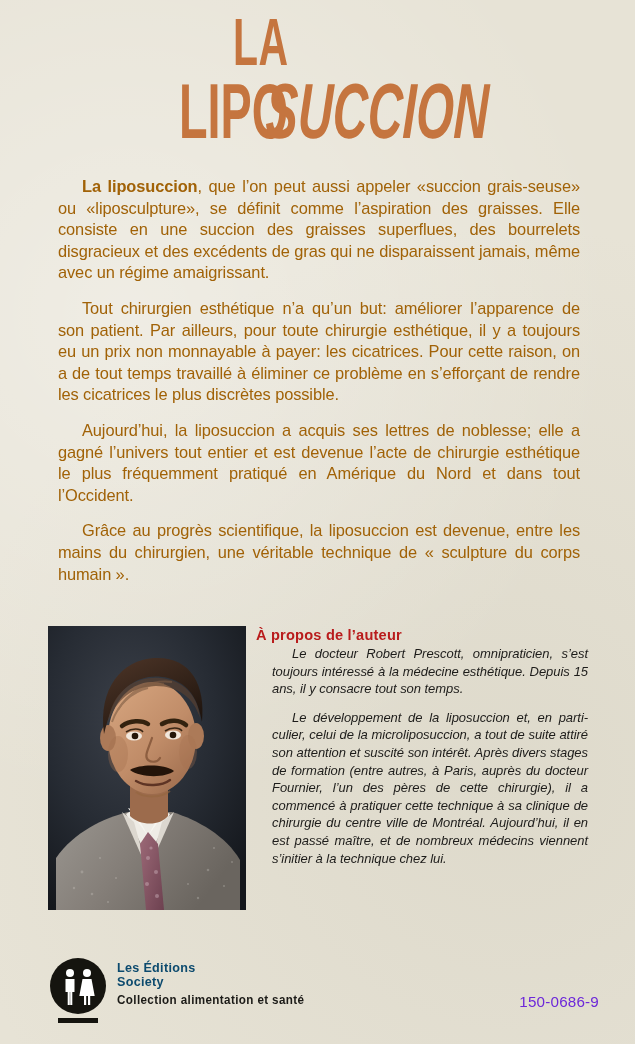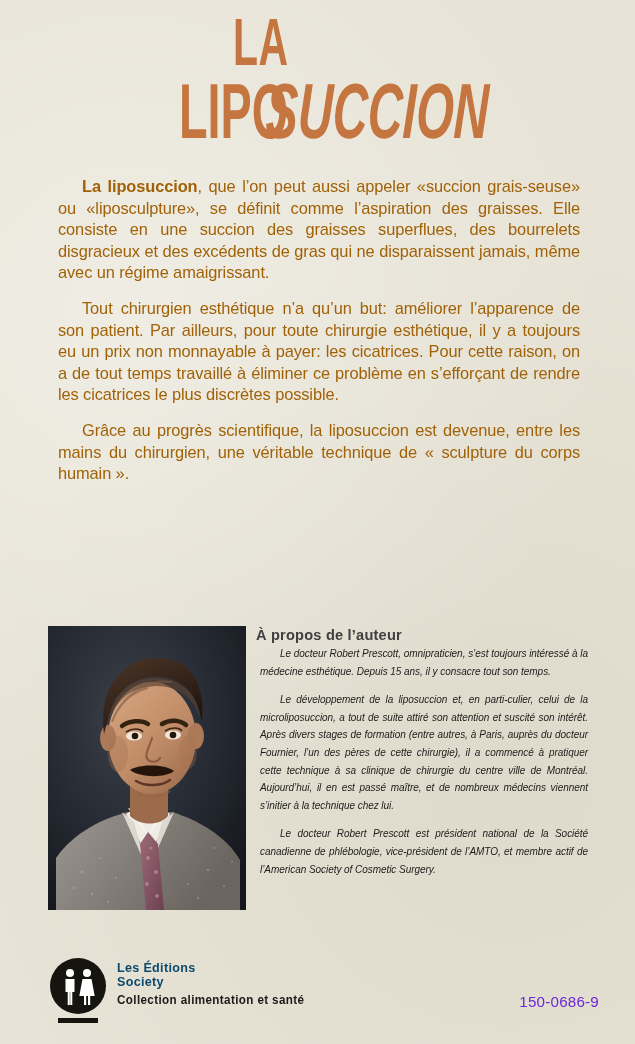--- a/index.html
+++ b/index.html
@@ -130,29 +130,29 @@
     position: absolute;
     left: 208px;
     top: 0;
     width: 332px;
   }
   .author-heading {
     font-family: "Liberation Sans", sans-serif;
     font-weight: 700;
     font-size: 14.6px;
     line-height: 18px;
-    color: #404040;
+    color: #b91c1c;
     margin: 0 0 1px 0;
     letter-spacing: 0.2px;
   }
   .author-text p {
-    margin: 0 0 11px 4px;
+    margin: 0 0 11px 16px;
     font-family: "Liberation Sans", sans-serif;
     font-style: italic;
-    font-size: 10px;
+    font-size: 13px;
     line-height: 17.6px;
     text-align: justify;
     text-indent: 20px;
     color: #1d1c1a;
     letter-spacing: -0.05px;
   }
   .author-text p:last-child { margin-bottom: 0; }
 
   
   .footer {
@@ -224,20 +224,21 @@
   <div class="title-block">
     <div class="title-la">LA</div>
     <div class="title-row2">
       <span class="title-lipo">LIPO</span><span class="title-succion">SUCCION</span>
     </div>
   </div>
 
   <div class="body-copy">
     <p><b>La liposuccion</b><span>, que l’on peut aussi appeler «succion grais-seuse» ou «lipo­sculpture», se définit comme l’aspiration des graisses. Elle consiste en une succion des graisses superflues, des bourrelets disgracieux et des excédents de gras qui ne disparaissent jamais, même avec un régime amaigrissant.</span></p>
     <p>Tout chirurgien esthétique n’a qu’un but: améliorer l’apparence de son patient. Par ailleurs, pour toute chirurgie esthétique, il y a toujours eu un prix non monnayable à payer: les cicatrices. Pour cette raison, on a de tout temps travaillé à éliminer ce problème en s’efforçant de rendre les cicatrices le plus discrètes possible.</p>
+    <p>Aujourd’hui, la liposuccion a acquis ses lettres de noblesse; elle a gagné l’univers tout entier et est devenue l’acte de chirurgie esthétique le plus fréquemment pratiqué en Amérique du Nord et dans tout l’Occident.</p>
     <p>Grâce au progrès scientifique, la liposuccion est devenue, entre les mains du chirurgien, une véritable technique de « sculpture du corps humain ».</p>
   </div>
 
   <div class="author-section">
 
     <div class="author-photo">
       <svg width="198" height="284" viewBox="0 0 198 284">
         <defs>
           <radialGradient id="bgGrad" cx="42%" cy="32%" r="78%">
             <stop offset="0%" stop-color="#3b4049"></stop>
@@ -337,21 +338,20 @@
         <ellipse cx="140" cy="126" rx="9" ry="17" fill="#a4704e" opacity="0.3"></ellipse>
 
         <rect x="0" y="0" width="198" height="284" fill="none"></rect>
       </svg>
     </div>
 
     <div class="author-text">
       <div class="author-heading">À propos de l’auteur</div>
       <p>Le docteur Robert Prescott, omnipraticien, s’est toujours intéressé à la médecine esthétique. Depuis 15 ans, il y consacre tout son temps.</p>
       <p>Le développement de la liposuccion et, en parti-culier, celui de la microliposuccion, a tout de suite attiré son attention et suscité son intérêt. Après divers stages de formation (entre autres, à Paris, auprès du docteur Fournier, l’un des pères de cette chirurgie), il a commencé à pratiquer cette technique à sa clinique de chirurgie du centre ville de Montréal. Aujourd’hui, il en est passé maître, et de nombreux médecins viennent s’initier à la technique chez lui.</p>
-      <p>Le docteur Robert Prescott est président national de la Société canadienne de phlébologie, vice-président de l’AMTO, et membre actif de l’American Society of Cosmetic Surgery.</p>
     </div>
   </div>
 
   <div class="footer">
     <div class="pub-logo">
       <svg width="56" height="56" viewBox="0 0 56 56">
         <circle cx="28" cy="28" r="28" fill="#15140f"></circle>
 
         <g fill="#ffffff">
           <circle cx="20" cy="15" r="4"></circle>

